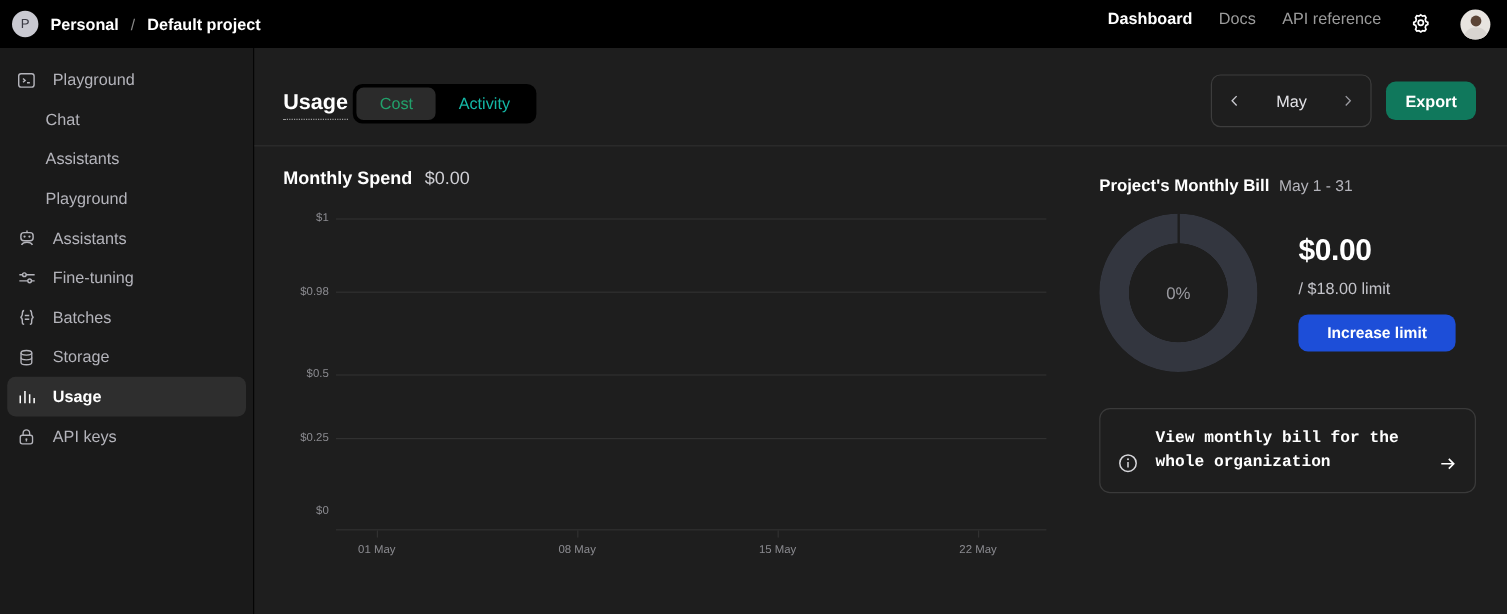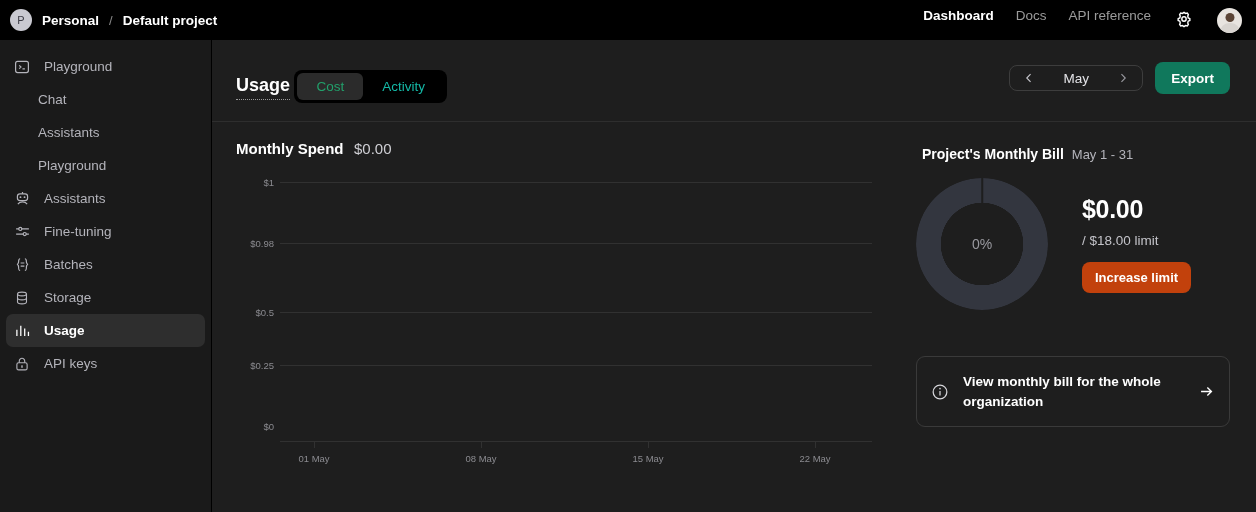--- a/index.html
+++ b/index.html
@@ -97,21 +97,21 @@
   }
   .tab.active { background: #2b2b2b; color: #22a06b; }
 
   .head-right {
     position: absolute; right: 26px; top: 22px;
     display: flex; align-items: center; gap: 12px;
   }
   .month-pick {
     display: flex; align-items: center;
     border: 1px solid #3d3d3d; border-radius: 8px;
-    height: 26px; padding: 0 6px; min-width: 134px;
+    height: 44px; padding: 0 6px; min-width: 134px;
     justify-content: space-between;
   }
   .chev { width: 26px; height: 26px; display:flex; align-items:center; justify-content:center; }
   .month-label { font-size: 13.5px; color: #e4e4e8; font-weight: 400; }
   .export-btn {
     background: #10785c; color: #ffffff;
     border-radius: 8px; height: 32px; padding: 0 16px;
     display: flex; align-items: center; font-size: 13.5px; font-weight: 700;
   }
 
@@ -130,21 +130,21 @@
   }
   .x-axis { position: absolute; left: 44px; right: 0; bottom: 0; height: 1px; background: #313131; }
   .x-tick { position: absolute; bottom: -6px; width: 1px; height: 6px; background: #313131; }
   .x-lab {
     position: absolute; bottom: -22px; font-size: 9.5px; color: #8b8b90;
     transform: translateX(-50%); white-space: nowrap;
   }
 
   
   .right-pane { width: 372px; flex: 0 0 372px; padding: 24px 26px 0 32px; }
-  .bill-head { display: flex; align-items: baseline; gap: 8px; margin-left: 6px; }
+  .bill-head { display: flex; align-items: baseline; gap: 8px; }
   .bill-title { font-size: 14px; font-weight: 700; color: #ffffff; white-space: nowrap; }
   .bill-range { font-size: 13px; color: #b4b4bb; white-space: nowrap; }
 
   .bill-row { display: flex; align-items: center; margin-top: 16px; }
   .donut { position: relative; width: 132px; height: 132px; flex: 0 0 132px; }
   .donut-ring {
     width: 132px; height: 132px; border-radius: 50%;
     background: #33363f;
     -webkit-mask: radial-gradient(circle, transparent 41px, #000 41.5px);
     mask: radial-gradient(circle, transparent 41px, #000 41.5px);
@@ -155,29 +155,29 @@
   }
   .donut-pct {
     position: absolute; inset: 0; display: flex;
     align-items: center; justify-content: center;
     font-size: 14px; color: #9a9aa0;
   }
   .bill-info { margin-left: 34px; }
   .bill-amt { font-size: 25px; font-weight: 700; color: #ffffff; letter-spacing: -0.3px; }
   .bill-limit { font-size: 13.5px; color: #c3c3c9; margin-top: 9px; }
   .inc-btn {
-    margin-top: 14px; background: #c2410c; color: #ffffff;
-    border-radius: 8px; height: 31px; padding: 0 13px;
+    margin-top: 14px; background: #1d4ed8; color: #ffffff;
+    border-radius: 8px; height: 31px; padding: 0 24px;
     display: inline-flex; align-items: center; font-size: 13px; font-weight: 700;
     white-space: nowrap;
   }
 
   .org-card {
-    margin-top: 46px; border: 1px solid #3a3a3a; border-radius: 9px;
-    padding: 15px 14px; display: flex; align-items: center; gap: 14px;
+    margin-top: 30px; border: 1px solid #3a3a3a; border-radius: 9px;
+    padding: 15px 14px; display: flex; align-items: flex-end; gap: 14px; font-family: Liberation Mono, monospace;
   }
   .org-text { flex: 1; font-size: 13.5px; color: #ffffff; font-weight: 700; line-height: 1.45; }
   .info-ico, .arrow-ico { flex: 0 0 auto; display:flex; align-items:center; }
 </style>
 </head>
 <body>
 
 <div class="topbar">
   <div class="crumb-avatar">P</div>
   <div class="crumb-item">Personal</div>

